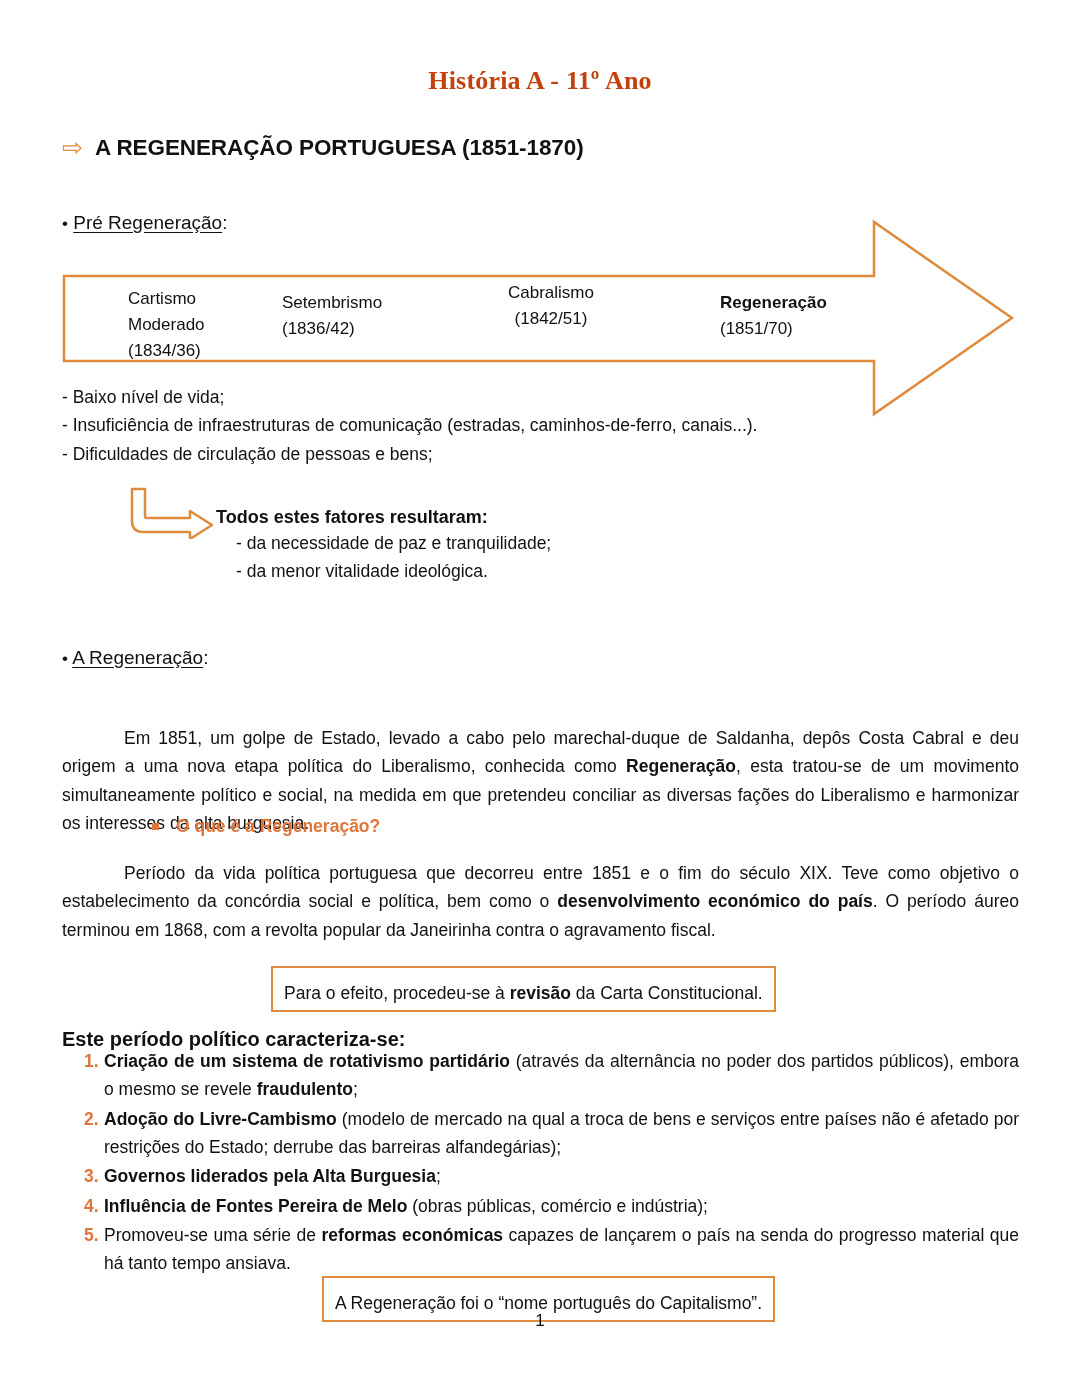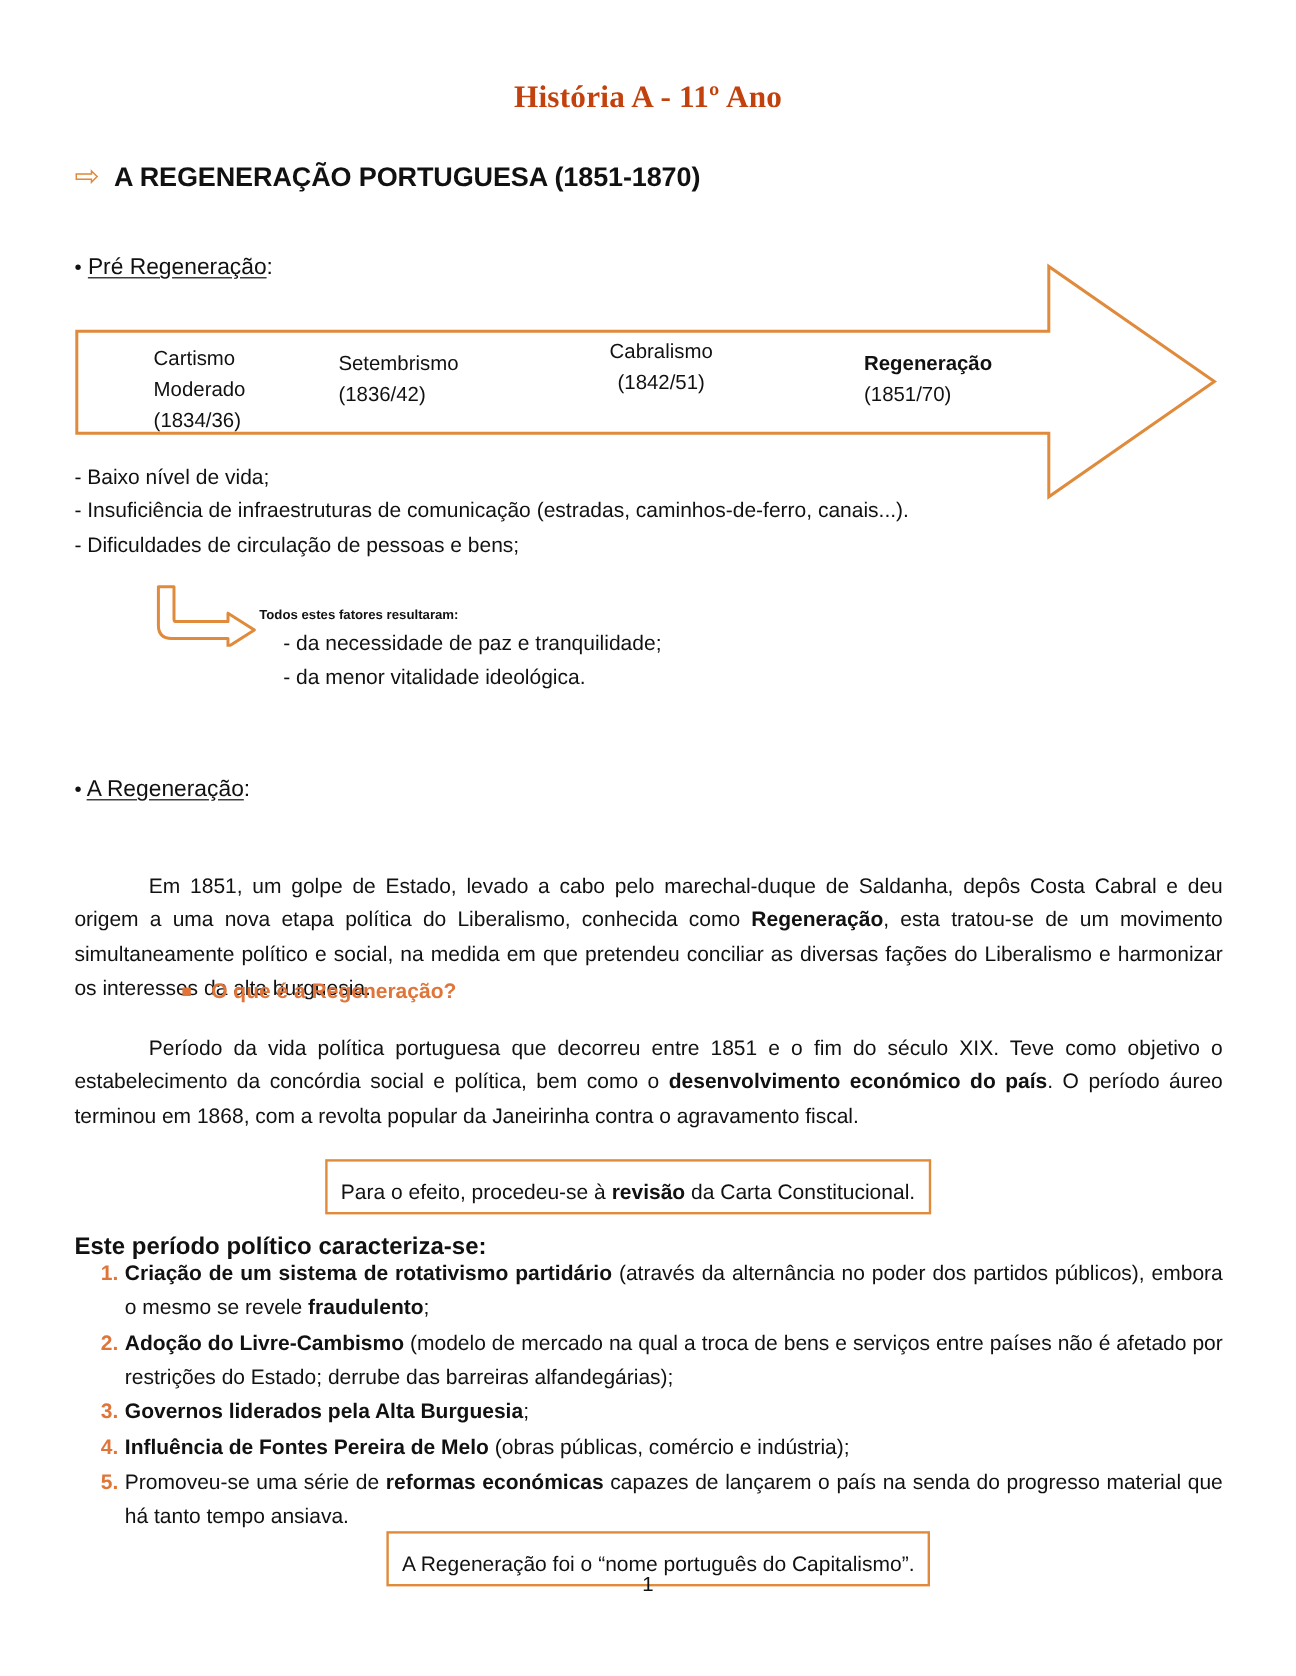--- a/index.html
+++ b/index.html
@@ -116,21 +116,21 @@
   .result-block {
     position: absolute;
     left: 216px;
     top: 508px;
     font-size: 17.5px;
     line-height: 1.0;
     color: #111;
   }
   .result-block .rb-title {
     font-weight: bold;
-    font-size: 11px;
+    font-size: 18px;
     margin-bottom: 9px;
   }
   .result-block .rb-item {
     margin-left: 20px;
     line-height: 1.0;
     margin-bottom: 10px;
     font-size: 17.5px;
   }
 
   

